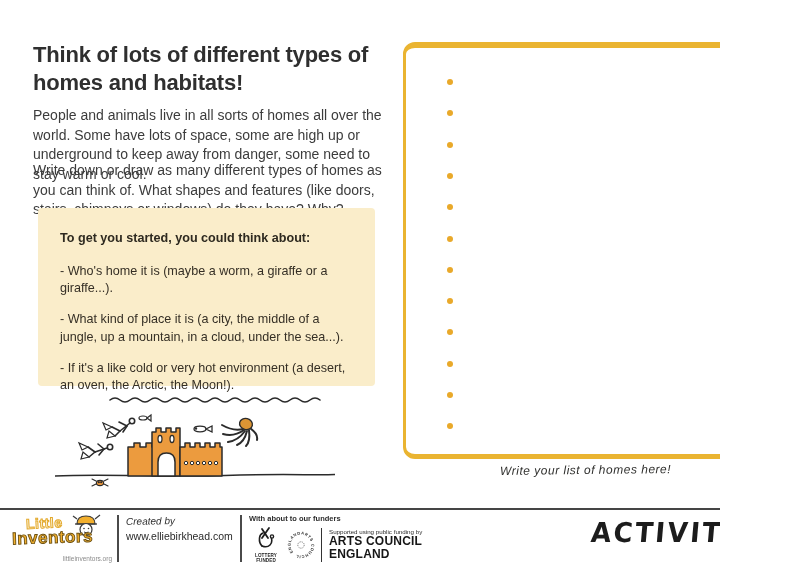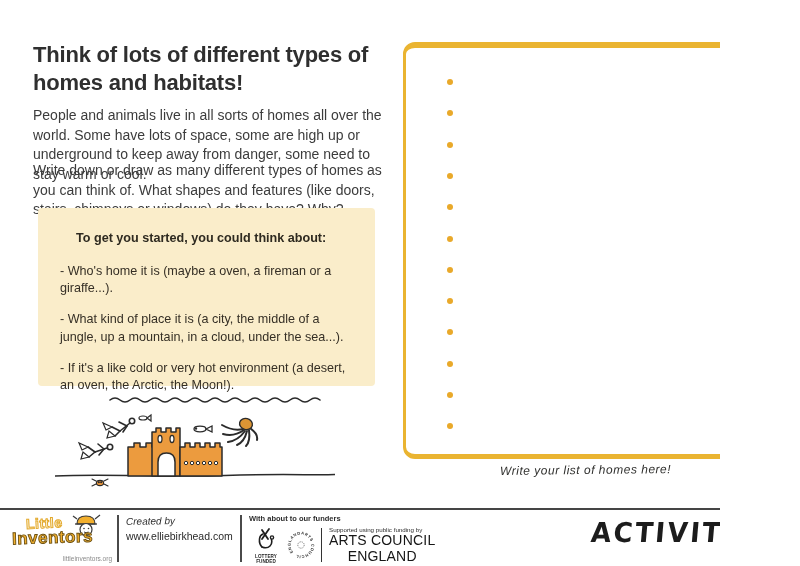--- a/index.html
+++ b/index.html
@@ -13,21 +13,21 @@
     font-size:22px; font-weight:bold; color:#2f2f2f; line-height:1.27; letter-spacing:-0.2px;
   }
   .intro-p { position:absolute; left:33px; width:350px; font-size:14px; line-height:1.4; color:#3c3c3c; }
   .intro-p1 { top:92px; }
   .intro-p2 { top:147px; }
   .hint-box {
     position:absolute; left:38px; top:208px; width:337px; height:178px; box-sizing:border-box;
     background:#FAEDCA; border-radius:4px; padding:22px 22px 0 22px;
     font-size:12.6px; line-height:1.36; color:#352f25;
   }
-  .hint-heading { font-weight:bold; margin:0 0 16px 16px; color:#2e2a20; }
+  .hint-heading { font-weight:bold; margin:0 0 16px 0; color:#2e2a20; }
   .hint-item { margin:0 0 14px 0; }
   .illustration { position:absolute; left:55px; top:385px; }
 
   
   .list-panel {
     position:absolute; left:403px; top:42px; width:365px; height:417px; box-sizing:border-box;
     border:3px solid #EAB431; border-top-width:6px; border-bottom-width:5px;
     border-radius:12px 14px 10px 12px; background:#fff;
   }
   .dot {
@@ -66,39 +66,39 @@
   .creator-site { font-size:10.5px; font-weight:normal; color:#2a2a2a; margin-top:4px; }
 
   .funders-block { position:absolute; left:249px; top:4px; }
   .funders-thanks { font-size:7.5px; font-weight:bold; color:#2c2c2c; }
   .funders-row { display:flex; align-items:center; margin-top:3px; }
   .lottery { width:34px; text-align:center; }
   .lottery-label { font-size:4.6px; font-weight:bold; color:#1e1e1e; letter-spacing:0.1px; margin-top:1px; }
   .roundel { margin-left:4px; }
   .vdiv3 { width:1px; height:34px; background:#333; margin:0 7px 0 6px; }
   .ace-supported { font-size:6.2px; color:#2c2c2c; }
-  .ace-line { font-size:14px; font-weight:normal; color:#161616; letter-spacing:0.2px; line-height:1.12;text-align:center; }
+  .ace-line { font-size:12px; font-weight:bold; color:#161616; letter-spacing:0.2px; line-height:1.12; }
 
   .activity-label {
     position:absolute; right:24px; top:8px; font-size:26px; font-weight:bold; color:#1c1c1c;
     letter-spacing:2.5px; transform:skewX(-5deg) scaleY(1.05); font-family:"DejaVu Sans", sans-serif;
   }
 </style>
 </head>
 <body>
 
 <div id="page">
 
   <h1 class="page-title">Think of lots of different types of homes and habitats!</h1>
   <p class="intro-p intro-p1">People and animals live in all sorts of homes all over the world. Some have lots of space, some are high up or underground to keep away from danger, some need to stay warm or cool.</p>
   <p class="intro-p intro-p2">Write down or draw as many different types of homes as you can think of. What shapes and features (like doors, stairs, chimneys or windows) do they have? Why?</p>
 
   <div class="hint-box">
     <p class="hint-heading">To get you started, you could think about:</p>
-    <p class="hint-item">- Who's home it is (maybe a oven, a fireman or a giraffe...).</p>
+    <p class="hint-item">- Who's home it is (maybe a worm, a giraffe or a giraffe...).</p>
     <p class="hint-item">- What kind of place it is (a city, the middle of a jungle, up a mountain, in a cloud, under the sea...).</p>
     <p class="hint-item">- If it's a like cold or very hot environment (a desert, an oven, the Arctic, the Moon!).</p>
   </div>
 
   <svg class="illustration" width="280" height="122" viewBox="0 0 280 122">
     <g stroke="#2b2b2b" fill="none" stroke-width="1.6" stroke-linecap="round">
 
       <path d="M55,15 q5,-4 10,0 t10,0 t10,0 t10,0 t10,0 t10,0 t10,0 t10,0 t10,0 t10,0 t10,0 t10,0 t10,0 t10,0 t10,0 t10,0 t10,0 t10,0 t10,0 t10,0 t10,0"></path>
 
       <path d="M0,91 C 50,88.5 110,92.5 170,90.5 S 260,90.5 280,89.5" stroke-width="1.5"></path>

